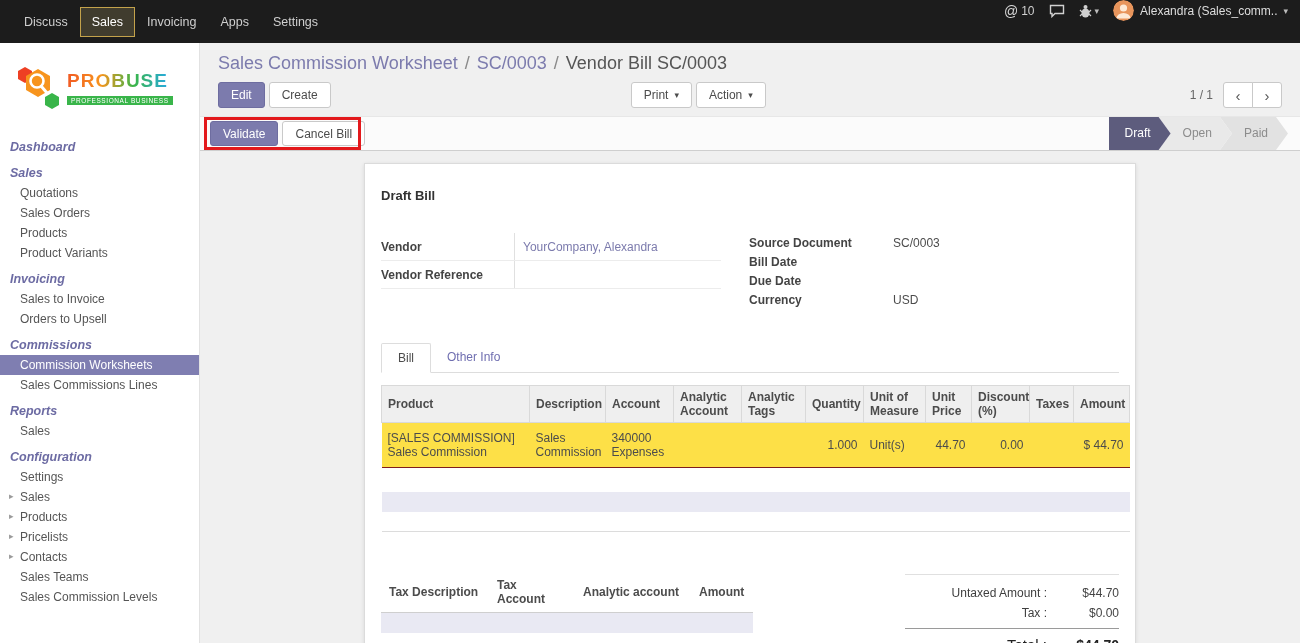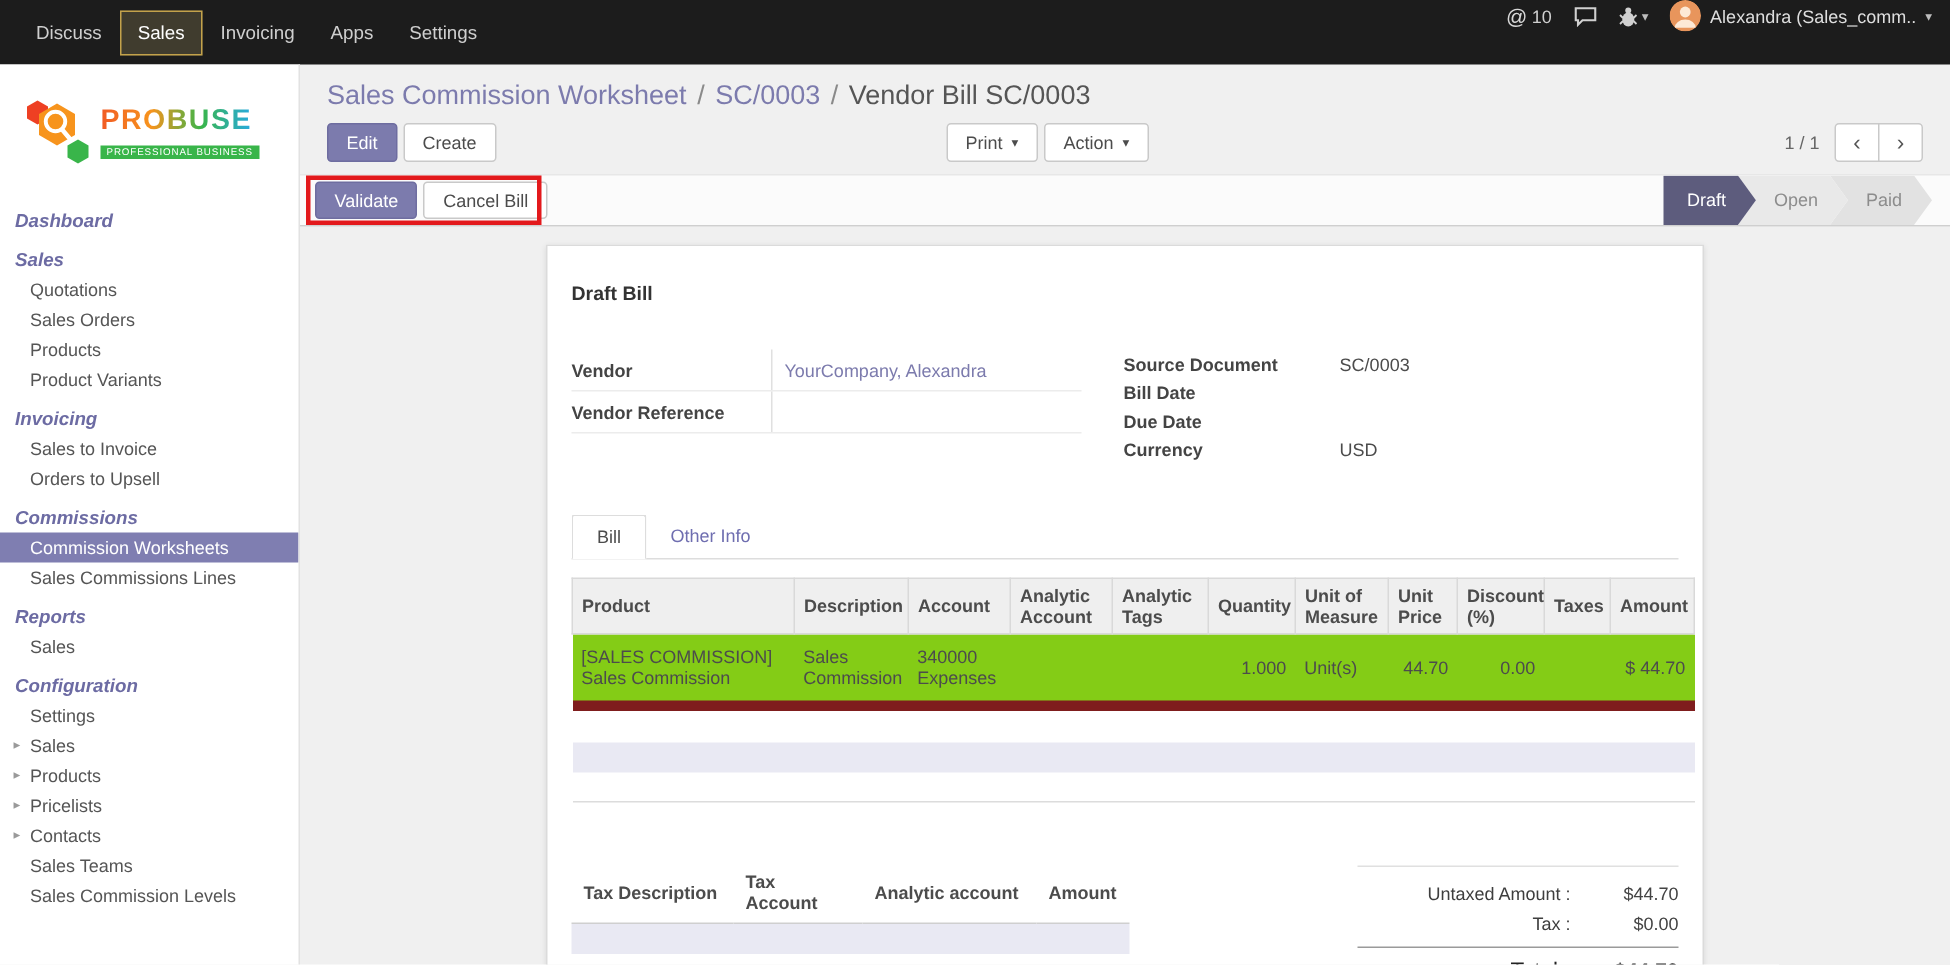--- a/index.html
+++ b/index.html
@@ -85,21 +85,21 @@
   .tabs { margin-top:34px; border-bottom:1px solid #ddd; display:flex; }
   .tab { padding:7px 16px; cursor:pointer; font-size:12px; }
   .tab.active { border:1px solid #ddd; border-bottom:1px solid #fff; margin-bottom:-1px; background:#fff; color:#4c4c4c; border-radius:2px 2px 0 0; }
   .tab.inactive { color:#6f6eb0; }
 
   table { border-collapse:collapse; }
   .lines-table { width:100%; margin-top:12px; table-layout:fixed; }
   .lines-table th { background:#efefef; border:1px solid #d9d9d9; font-weight:bold; padding:4px 6px; text-align:left; vertical-align:middle; color:#4c4c4c; font-size:12px; }
   .lines-table th.num, .lines-table td.num { text-align:right; }
   .lines-table td { padding:8px 6px; vertical-align:middle; font-size:12px; }
-  tr.data-row td { border-bottom:7px solid #7f1d1d; background:#84cc16; }
+  tr.data-row td { border-bottom:1px solid #7f1d1d; background:#fde047; }
   td.nowrap { white-space:nowrap; }
   tr.empty-a td { height:24px; }
   tr.empty-lav td { height:20px; background:#e9e9f3; }
   tr.empty-b td { height:20px; border-bottom:1px solid #dcdcdc; }
 
   .lower { display:flex; margin-top:42px; align-items:flex-start; }
   .tax-table { width:372px; table-layout:fixed; }
   .tax-table th { font-weight:bold; text-align:left; padding:4px 8px 6px; border-bottom:1px solid #cfcfcf; color:#4c4c4c; font-size:12px; }
   tr.tax-lav td { height:20px; background:#e9e9f3; }
   tr.tax-white td { height:26px; }

